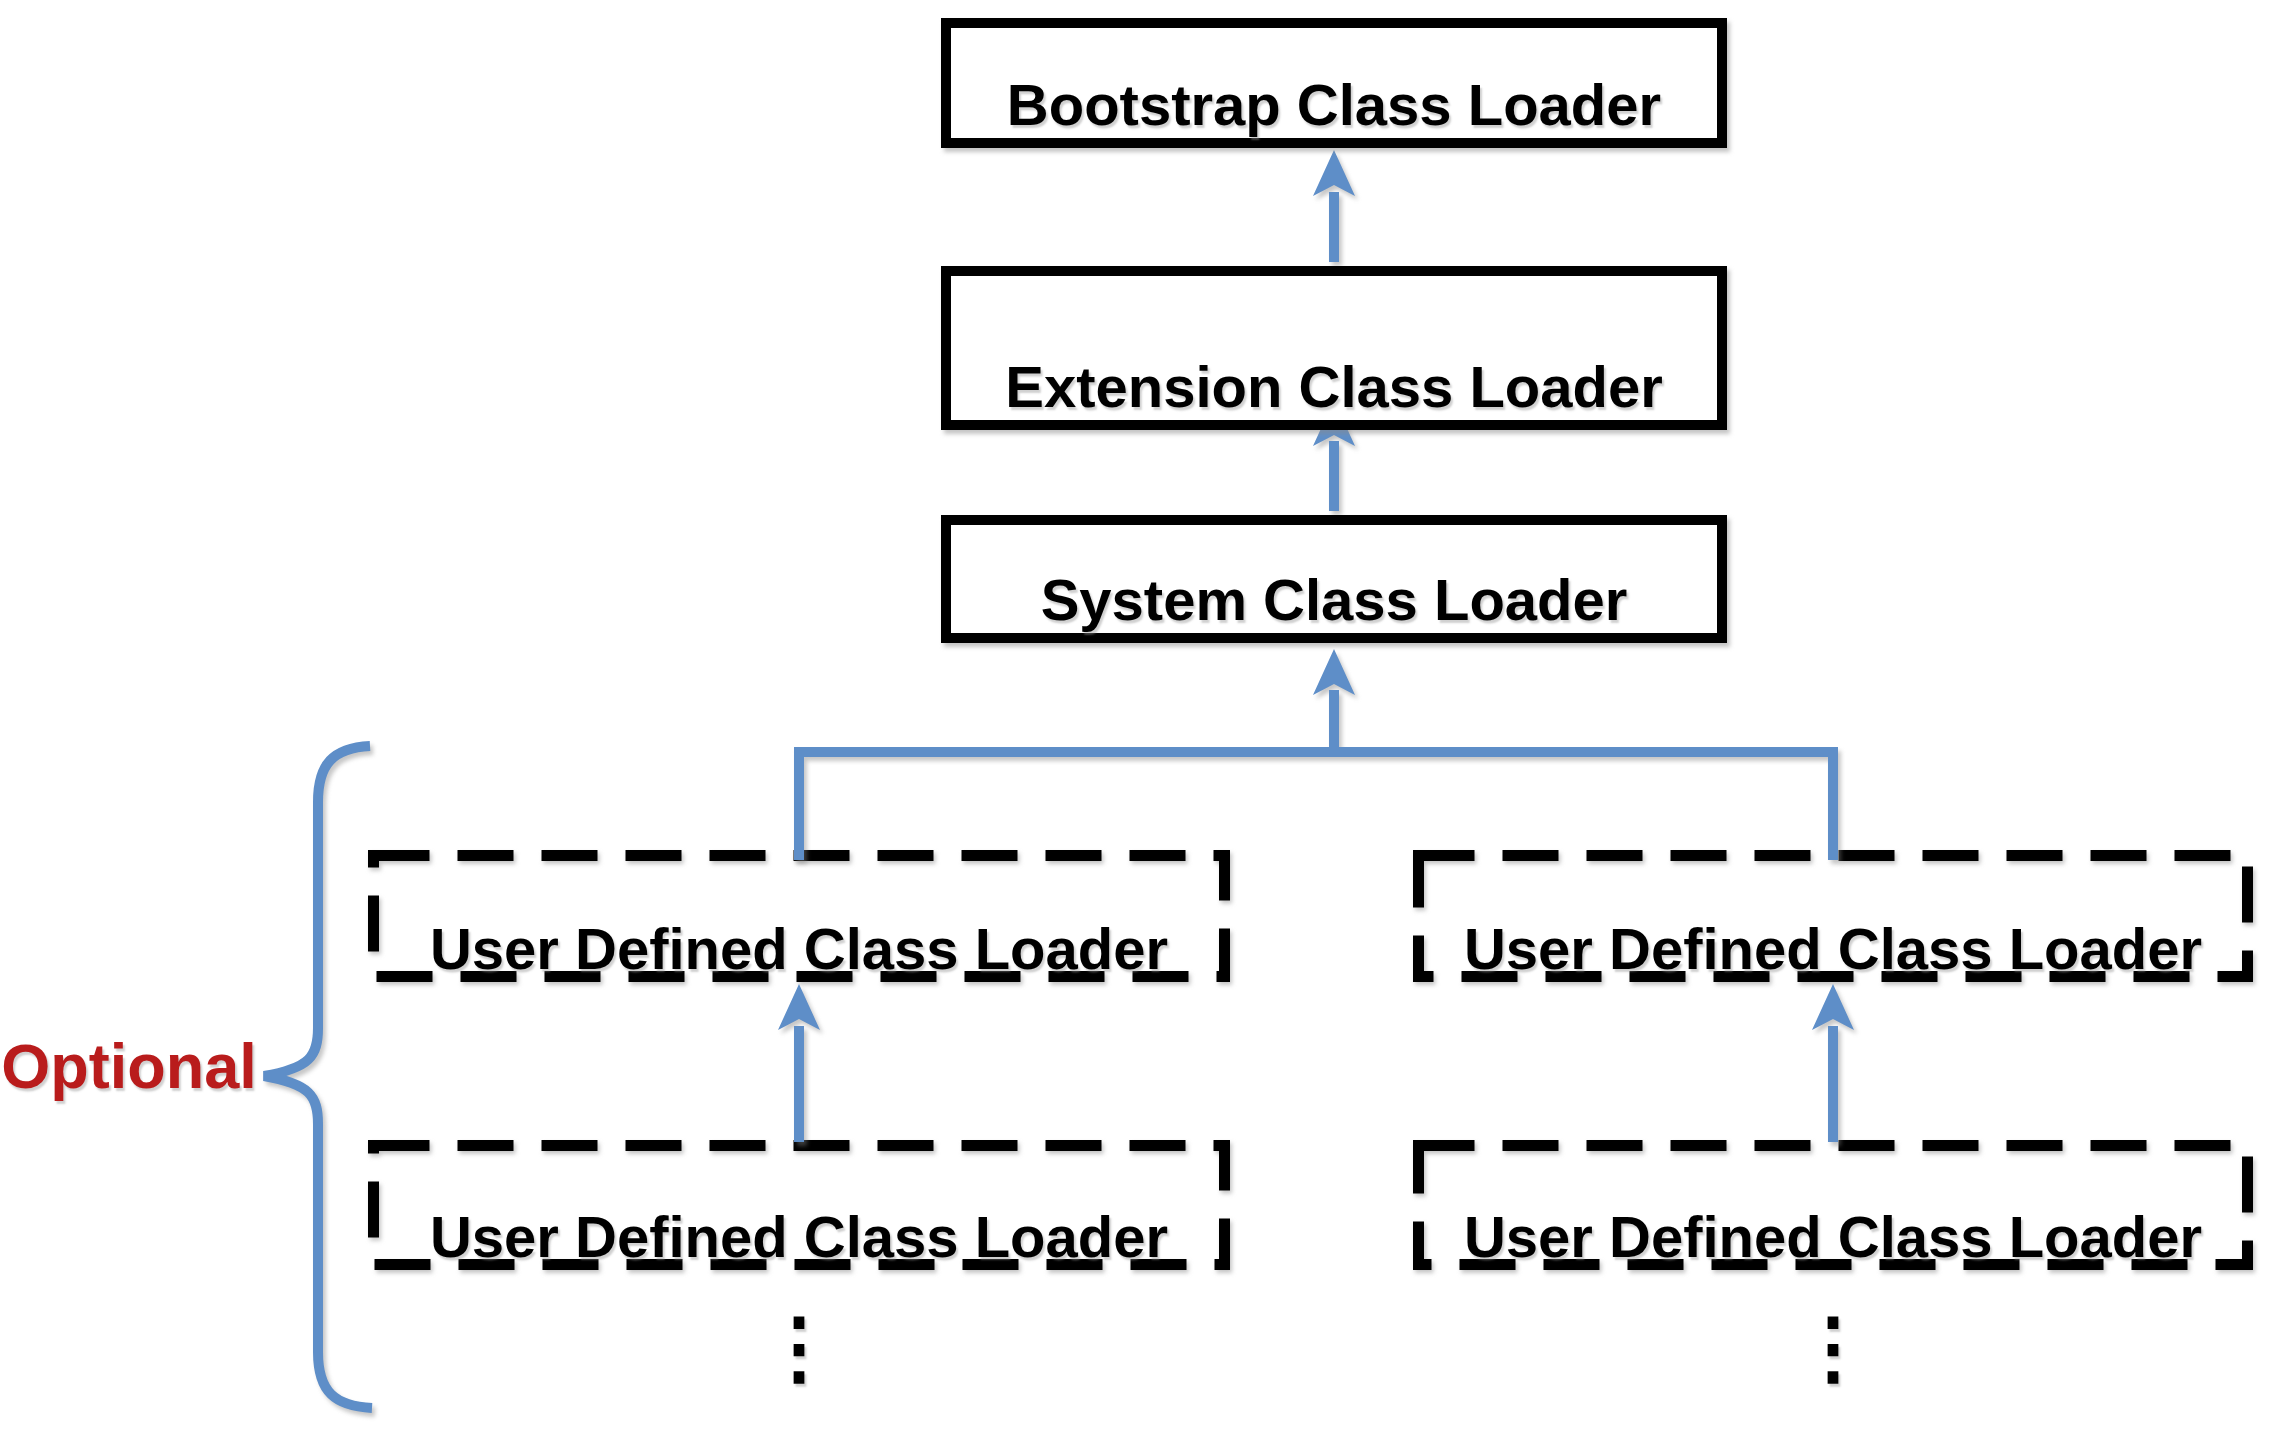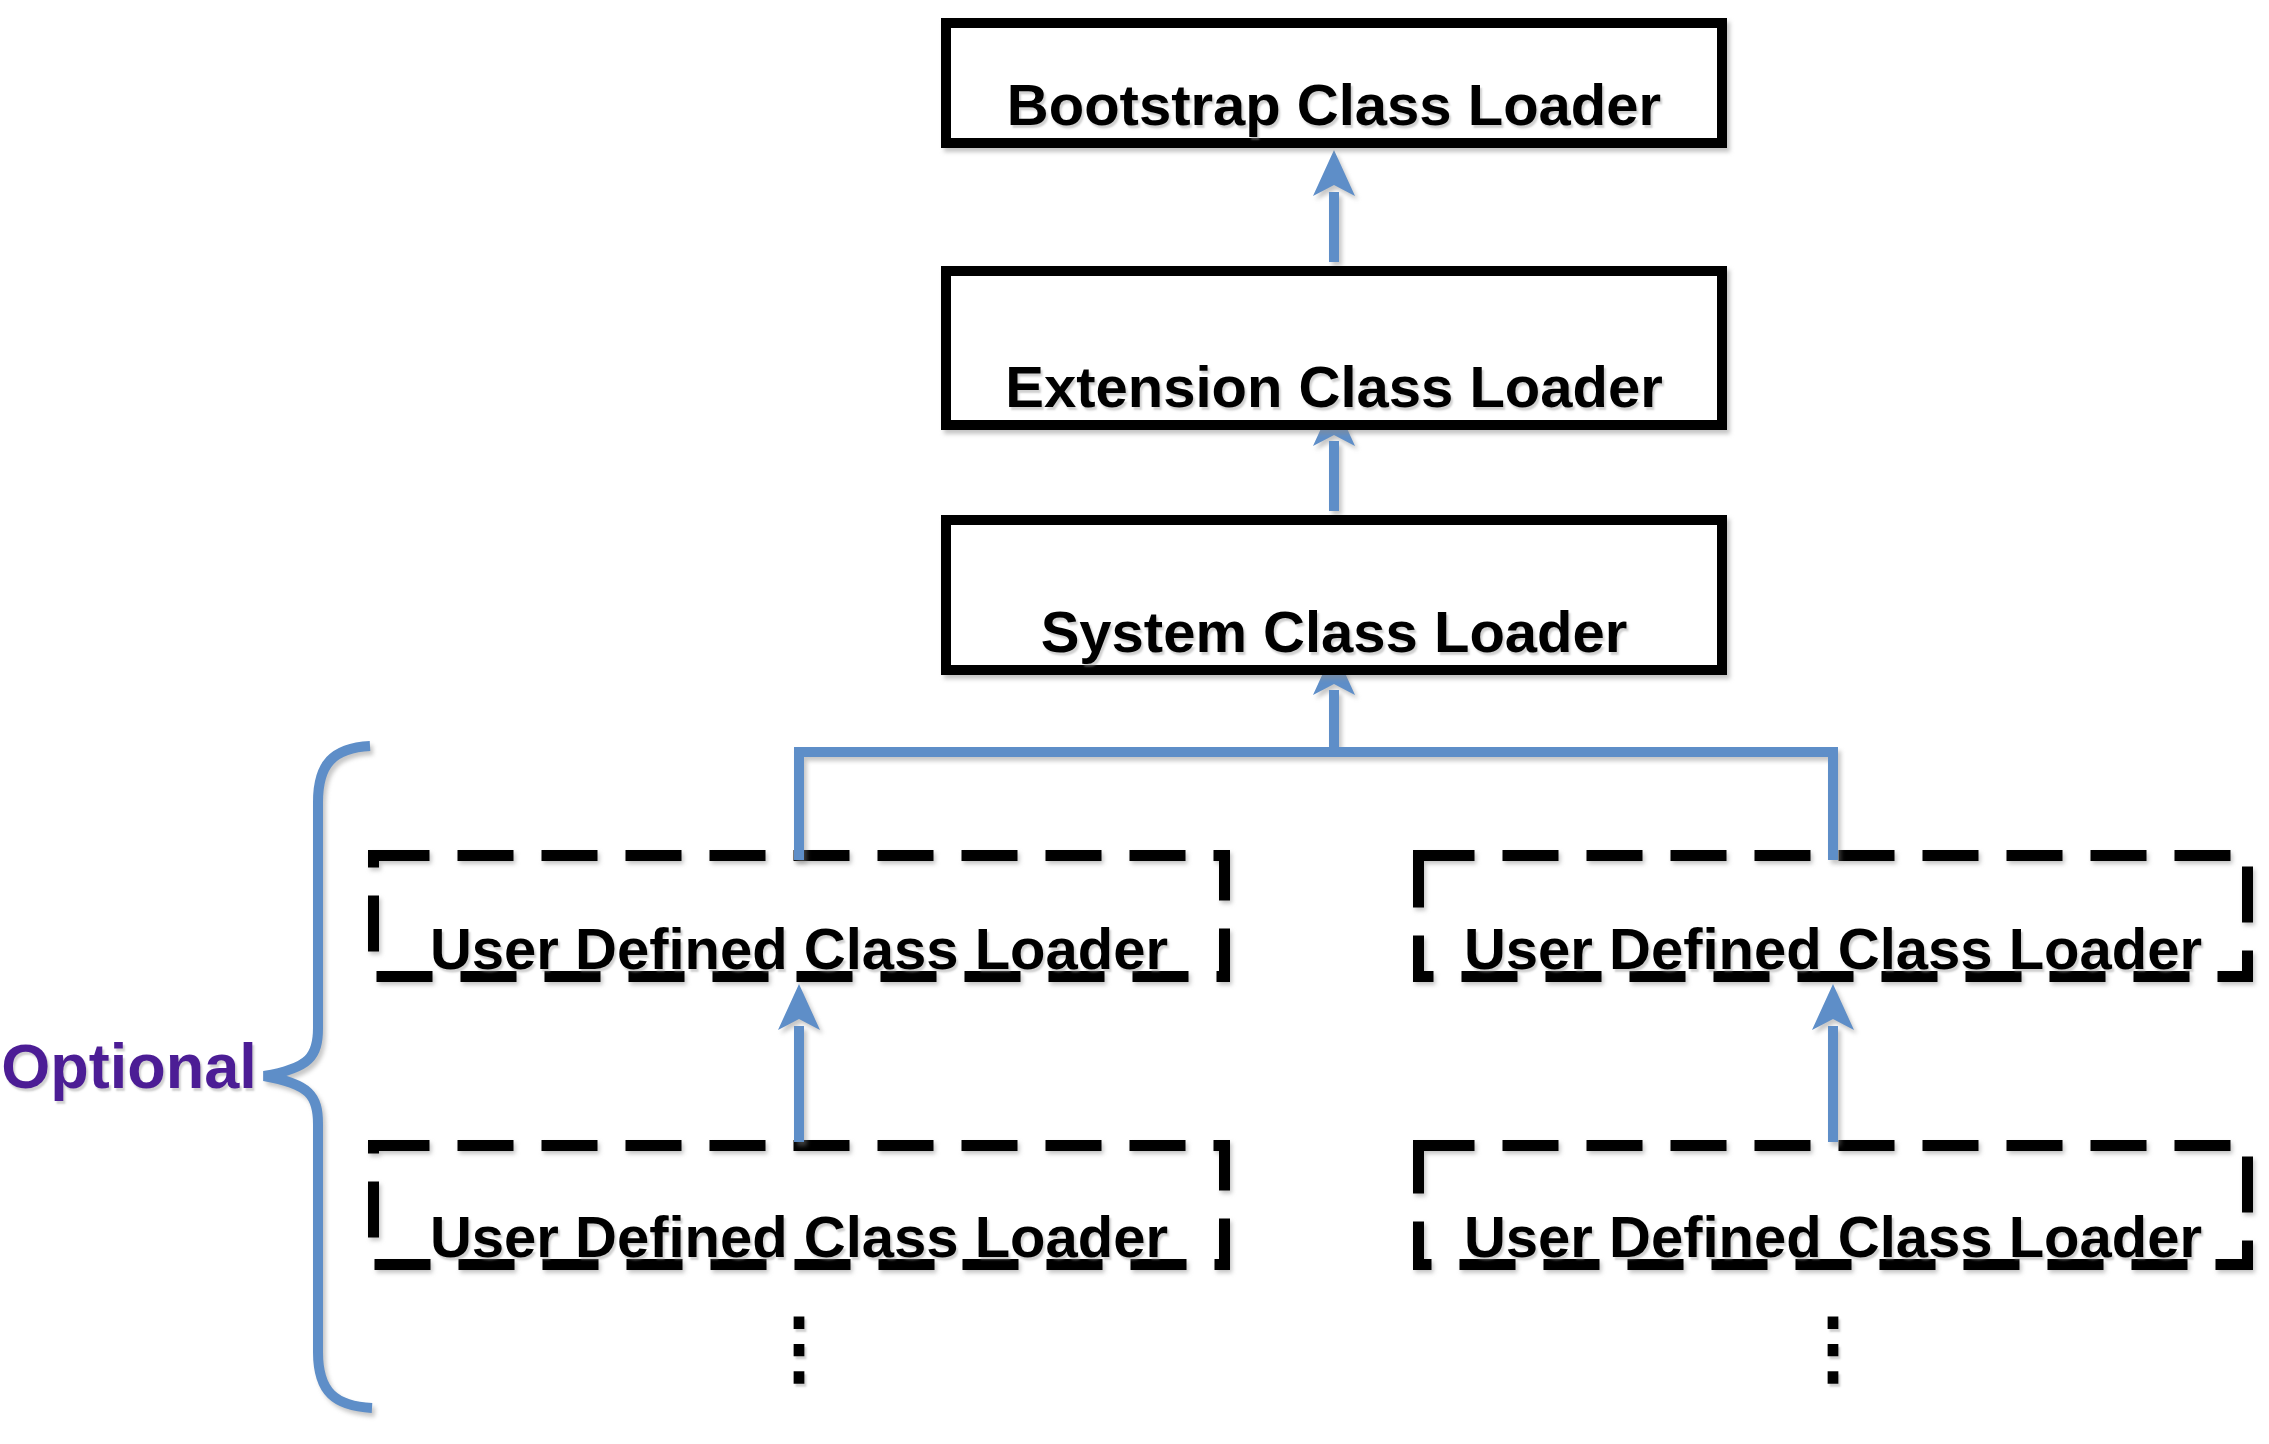--- a/index.html
+++ b/index.html
@@ -69,21 +69,21 @@
     border: none;
   }
   .optional-label {
     position: absolute;
     left: 0px;
     top: 1030px;
     width: 258px;
     text-align: center;
     font-weight: bold;
     font-size: 63px;
-    color: #4c1d95;
+    color: #b91c1c;
     white-space: nowrap;
     text-shadow: 2px 3px 2px rgba(150,150,150,0.45);
   }
   .vertical-ellipsis {
     position: absolute;
     width: 120px;
     text-align: center;
     font-weight: bold;
     font-size: 80px;
     line-height: 1;
@@ -128,21 +128,21 @@
   </svg>
 
   <div class="node solid" style="left:941px; top:18px; width:786px; height:130px;">
     <span>Bootstrap Class Loader</span>
   </div>
 
   <div class="node solid" style="left:941px; top:266px; width:786px; height:164px;">
     <span>Extension Class Loader</span>
   </div>
 
-  <div class="node solid" style="left:941px; top:515px; width:786px; height:160px;">
+  <div class="node solid" style="left:941px; top:515px; width:786px; height:128px;">
     <span>System Class Loader</span>
   </div>
 
   <div class="node dashed-label" style="left:368px; top:850px; width:862px; height:132px;">
     <span>User Defined Class Loader</span>
   </div>
 
   <div class="node dashed-label" style="left:1413px; top:850px; width:840px; height:132px;">
     <span>User Defined Class Loader</span>
   </div>

